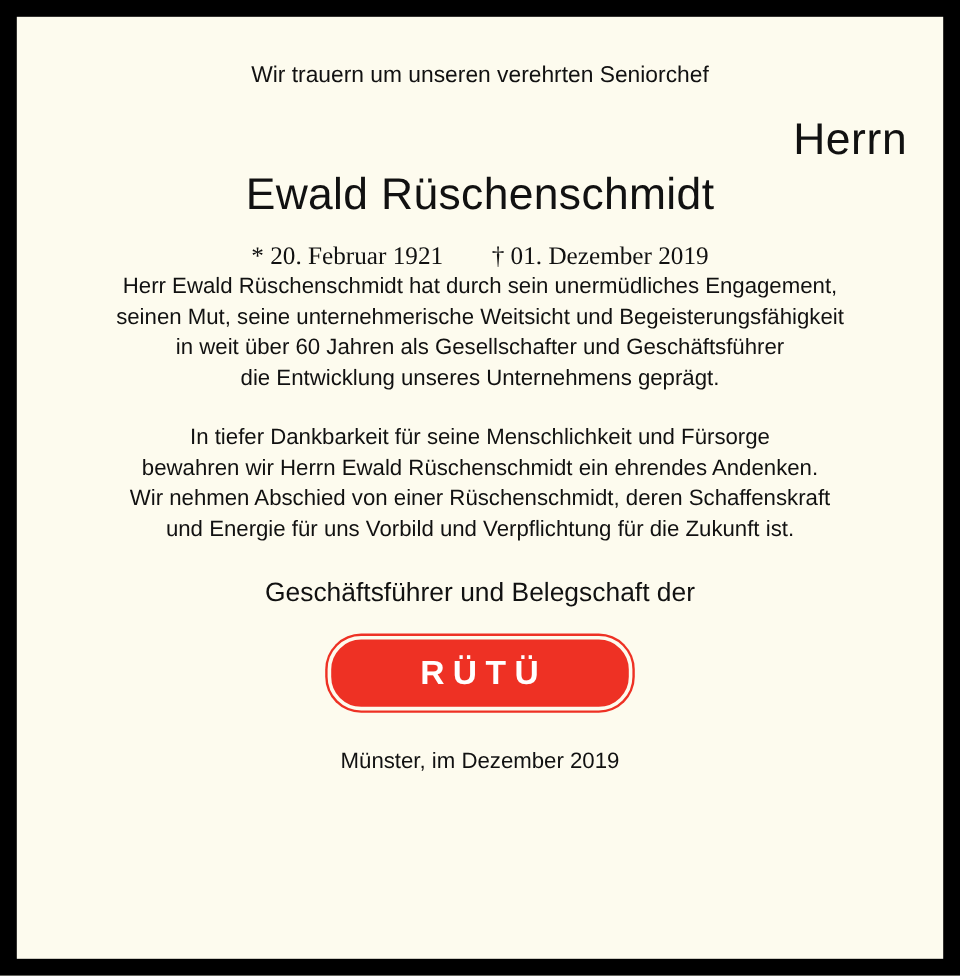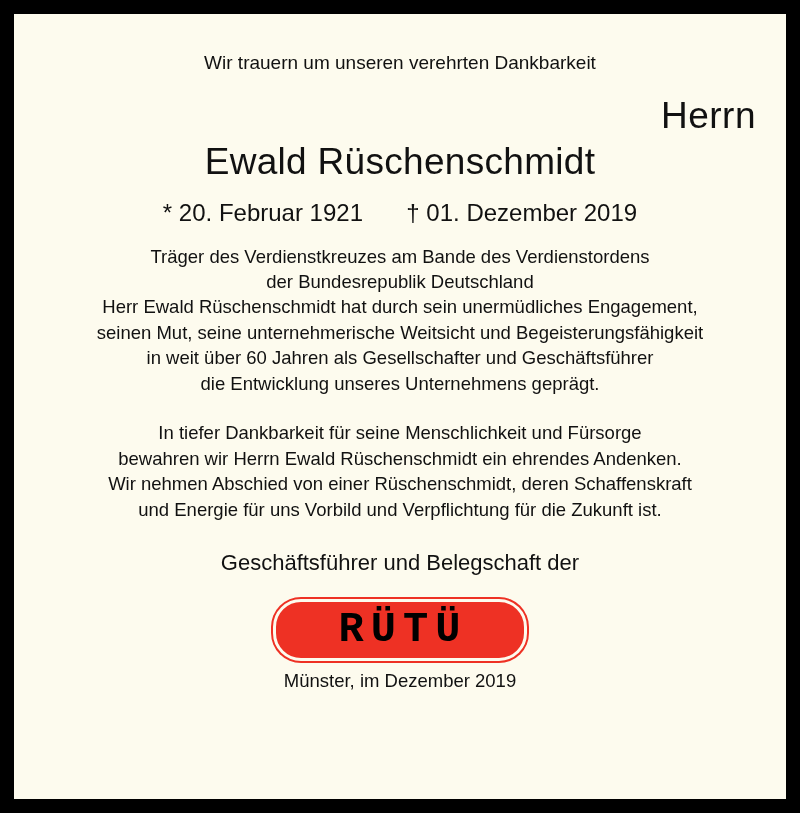--- a/index.html
+++ b/index.html
@@ -42,22 +42,23 @@
   }
   .full-name {
     font-size: 37px;
     line-height: 44px;
     font-weight: normal;
     letter-spacing: 0.3px;
     margin-top: 2px;
   }
   .dates {
     margin-top: 17px;
-    font-size: 24px;
+    font-size: 21px;
     line-height: 24px;
+    font-family: Liberation Serif, serif;
   }
   .dates .sep {
     display: inline-block;
     width: 30px;
   }
   .honour {
     margin-top: 19px;
     font-size: 18.5px;
     line-height: 25px;
   }
@@ -83,57 +84,53 @@
     height: 56px;
     background: #ee3124;
     border-radius: 28px;
     border: 3px solid #fdfbee;
     box-shadow: 0 0 0 2px #ee3124;
     display: flex;
     align-items: center;
     justify-content: center;
   }
   .logo-text {
-    color: #000000;
-    font-size: 42px;
+    color: #ffffff;
+    font-size: 28px;
     font-weight: bold;
     letter-spacing: 7px;
     line-height: 34px;
     padding-left: 6px;
-    font-family: Liberation Mono, monospace;
+    font-family: Liberation Sans, sans-serif;
   }
   .place-date {
-    margin-top: 8px;
+    margin-top: 30px;
     font-size: 18.5px;
     line-height: 24px;
   }
   .line { display: block; }
 </style>
 </head>
 <body>
 
 <div class="obituary">
 
-  <div class="intro">Wir trauern um unseren verehrten Dankbarkeit</div>
+  <div class="intro">Wir trauern um unseren verehrten Seniorchef</div>
 
   <div class="name-block">
     <div class="honorific">Herrn</div>
     <div class="full-name">Ewald Rüschenschmidt</div>
   </div>
 
   <div class="dates">
     <span>* 20. Februar 1921</span>
     <span class="sep"></span>
     <span>† 01. Dezember 2019</span>
   </div>
 
-  <div class="honour">
-    <span class="line">Träger des Verdienstkreuzes am Bande des Verdienstordens</span>
-    <span class="line">der Bundesrepublik Deutschland</span>
-  </div>
 
   <div class="para">
     <span class="line">Herr Ewald Rüschenschmidt hat durch sein unermüdliches Engagement,</span>
     <span class="line">seinen Mut, seine unternehmerische Weitsicht und Begeisterungsfähigkeit</span>
     <span class="line">in weit über 60 Jahren als Gesellschafter und Geschäftsführer</span>
     <span class="line">die Entwicklung unseres Unternehmens geprägt.</span>
   </div>
 
   <div class="para tight-top">
     <span class="line">In tiefer Dankbarkeit für seine Menschlichkeit und Fürsorge</span>

